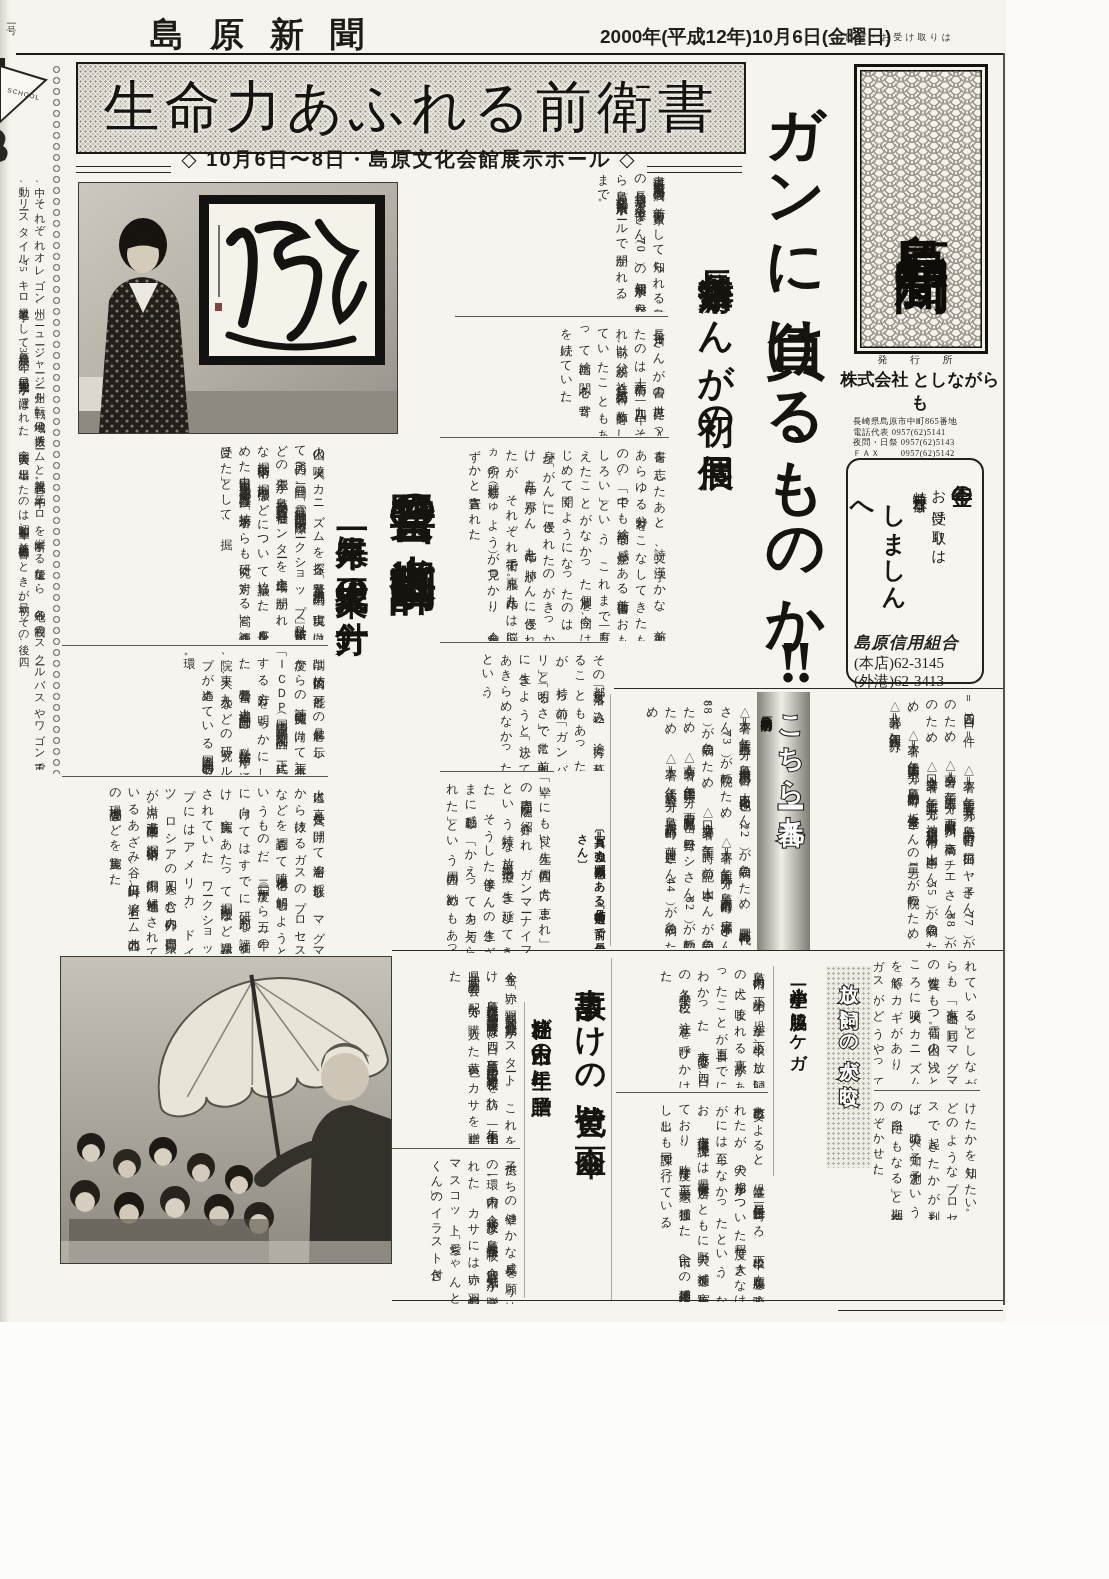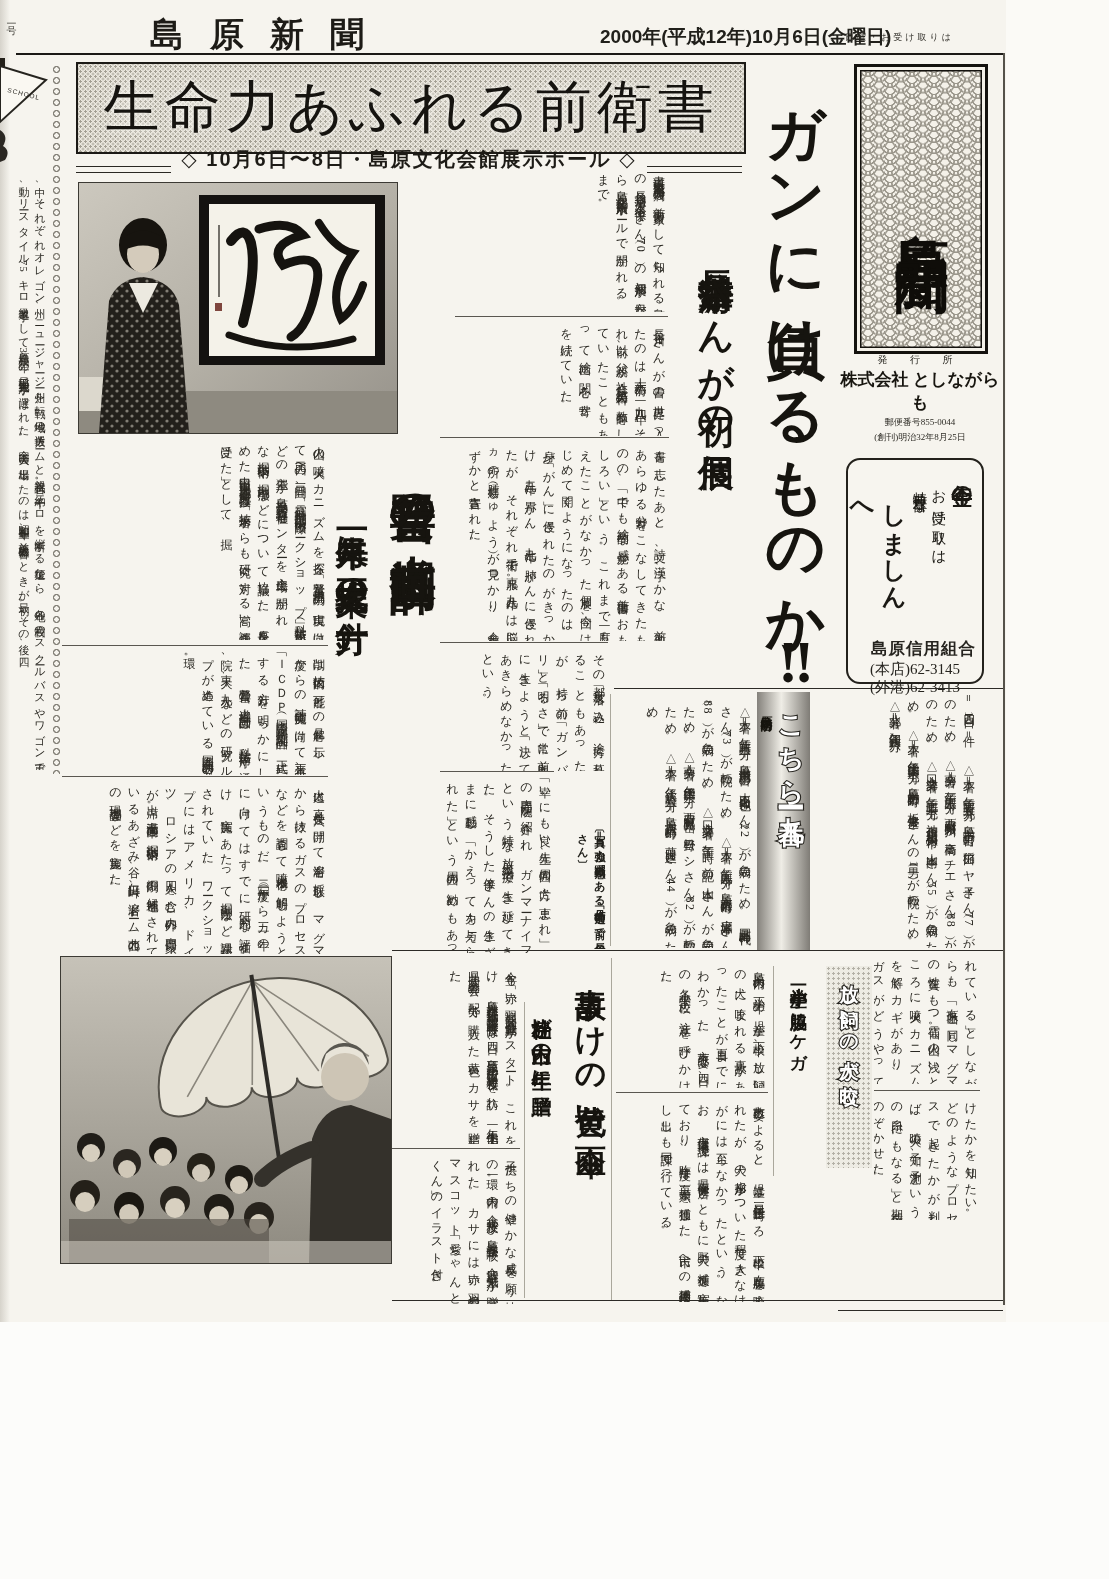--- a/index.html
+++ b/index.html
@@ -76,22 +76,22 @@
   #pub .lines{font-size:8.5px;line-height:10.5px;letter-spacing:.5px;text-align:left;
         width:134px;margin:0 auto;color:#2e2c26;}
   #pub .post{font-size:9px;margin-top:2px;color:#2e2c26;}
   #adbox{left:846px;top:458px;width:138px;height:226px;border:2px solid #23211c;border-radius:14px;
         background:#f7f5ef;box-sizing:border-box;padding:8px 6px 6px;}
   #adbox .adv{writing-mode:vertical-rl;height:148px;width:100%;}
   #adbox .adv div{font-family:"Liberation Sans",sans-serif;color:#1b1914;}
   #adbox .l1{font-size:21px;font-weight:900;letter-spacing:2px;}
   #adbox .l2,#adbox .l3{font-size:14.5px;padding-top:12px;letter-spacing:2px;}
   #adbox .l4{font-size:24px;font-weight:900;padding-top:20px;}
-  #adbox .org{font-size:16.5px;text-align:right;margin-top:22px;letter-spacing:1px;font-weight:700;}
-  #adbox .tel{font-size:15px;text-align:center;line-height:18px;white-space:nowrap;}
+  #adbox .org{font-size:16.5px;text-align:left;margin-top:16px;letter-spacing:1px;font-weight:700;font-style:italic;}
+  #adbox .tel{font-size:15px;line-height:18px;white-space:nowrap;}
   
   #fr-bar{left:757px;top:692px;width:53px;height:258px;
         background:linear-gradient(90deg,#84817b,#efede6 46%,#7f7c76);
         display:flex;justify-content:center;}
   #fr-bar .in{writing-mode:vertical-rl;text-orientation:upright;padding-top:6px;}
   #fr-bar .t{font-size:26px;letter-spacing:2px;font-family:"Liberation Sans",sans-serif;}
   #fr-bar .s{font-size:12px;color:#17150f;font-weight:700;padding-top:8px;letter-spacing:1px;}
   #fr-right{left:812px;top:692px;width:166px;height:256px;}
   #fr-left{left:614px;top:698px;width:140px;height:250px;}
   
@@ -216,20 +216,29 @@
   <div class="abs vband" id="btail1">れている」としながらも、「有珠山と同じマグマの性質をもつ雲仙。火山の浅いところに噴火メカニズムを解くカギがあり、火山ガスがどうやってマグマから抜</div>
   <div class="abs vband rt" id="btail2">けたかを知りたい。どのようなプロセスで起きたかが判れば、噴火の予知、予測という課題解決の糸口にもなる」と期待をのぞかせた。</div>
 
   <div class="abs" id="logo">
     <span>島原新聞</span>
   </div>
 
   <div class="abs" id="pub">
     <div class="sec">発 行 所</div>
     <div class="name">株式会社 としながらも</div>
+    <div class="lines">
+      <span style="display:block">長崎県島原市中町865番地</span>
+      <span style="display:block">電話代表 0957(62)5141</span>
+      <span style="display:block">夜間・日祭 0957(62)5143</span>
+      <span style="display:block">ＦＡＸ　　 0957(62)5142</span>
+      <span style="display:block">夜間・日祭 0957(62)5233</span>
+      <span style="display:block">振替口座 01820-5-750</span>
+      <span style="display:block">　　　　　01830-8-4985</span>
+    </div>
     <div class="post" actable="false">郵便番号855-0044</div>
     <div class="post">(創刊)明治32年8月25日</div>
   </div>
 
   <div class="abs" id="adbox">
     <div class="adv">
       <div class="l1">年金の</div>
       <div class="l2">お受け取りは</div>
       <div class="l3">特典豊富な</div>
       <div class="l4">しましんへ</div>

